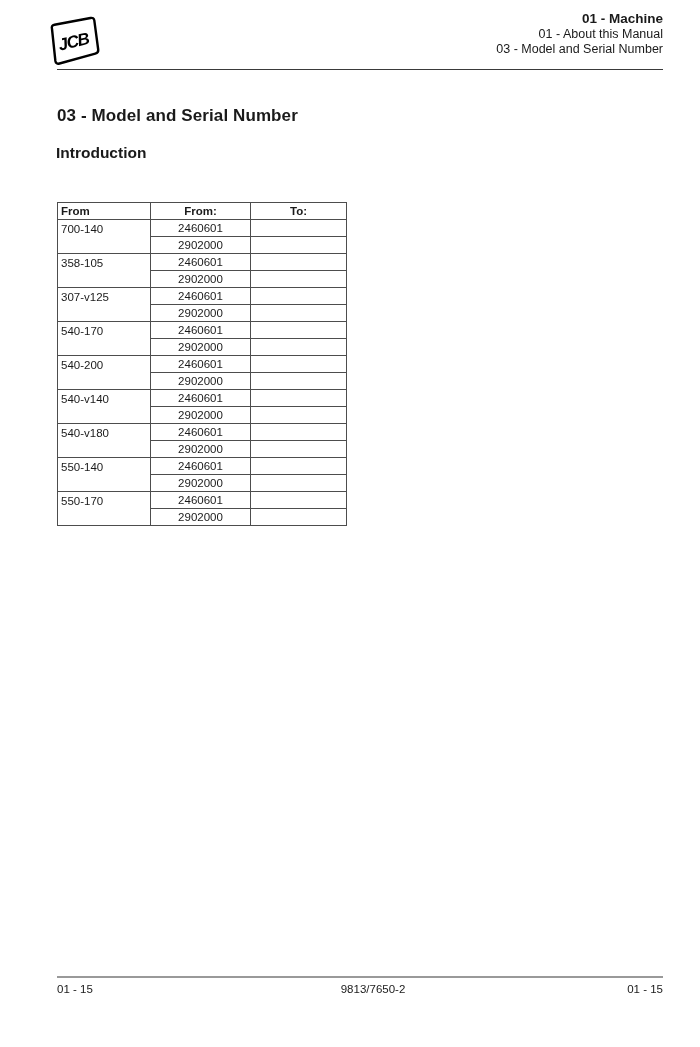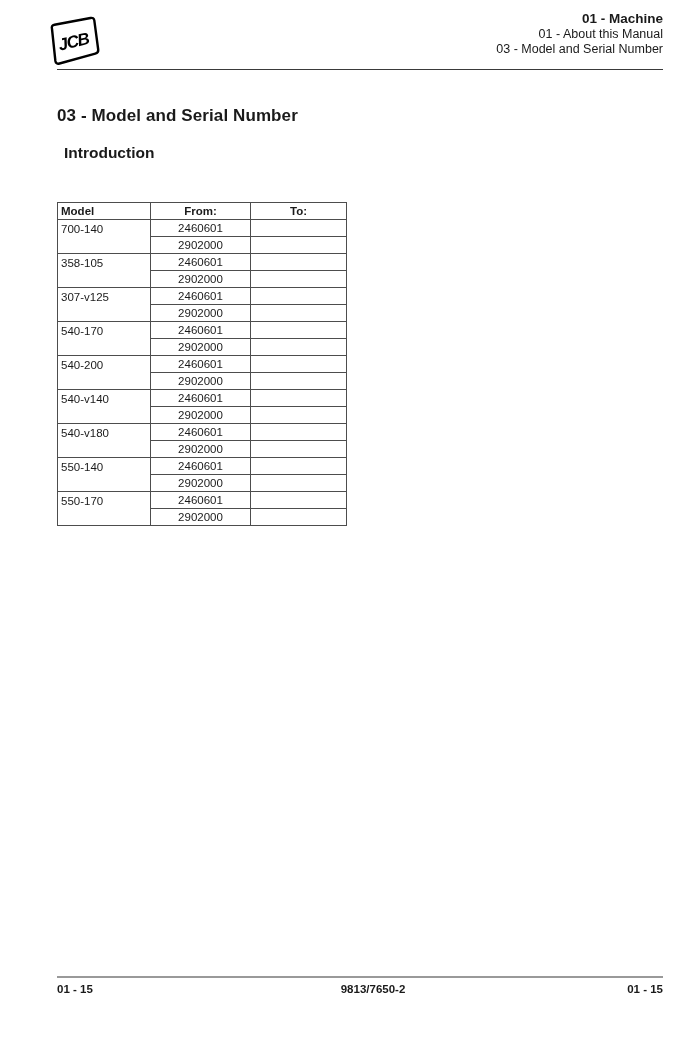--- a/index.html
+++ b/index.html
@@ -49,21 +49,21 @@
   .doc-title {
     position: absolute;
     left: 57px;
     top: 106px;
     font-size: 17px;
     font-weight: bold;
     letter-spacing: 0.1px;
   }
   .section-heading {
     position: absolute;
-    left: 64px;
+    left: 56px;
     top: 144px;
     font-size: 15.5px;
     font-weight: bold;
   }
   .intro-paragraph {
     position: absolute;
     left: 57px;
     top: 173px;
     width: 290px;
     font-size: 11.5px;
@@ -106,21 +106,21 @@
   }
   .footer-row {
     position: absolute;
     left: 57px;
     right: 37px;
     top: 983px;
     display: flex;
     justify-content: space-between;
     align-items: baseline;
     font-size: 11.5px;
-    font-weight: bold;
+    font-weight: normal;
   }
   .footer-center {
     position: absolute;
     left: 0; right: 0;
     text-align: center;
     margin-left: 26px;
   }
   .footer-left, .footer-right { position: relative; z-index: 1; background: transparent; }
 </style>
 </head>
@@ -139,21 +139,21 @@
     <div class="line3">03 - Model and Serial Number</div>
   </div>
   <div class="header-rule"></div>
 
   <h1 class="doc-title">03 - Model and Serial Number</h1>
   <h2 class="section-heading">Introduction</h2>
 
   <table class="model-table">
     <thead>
       <tr>
-        <th class="col-model">Model</th>
+        <th class="col-model">From</th>
         <th class="col-from">From:</th>
         <th class="col-to">To:</th>
       </tr>
     </thead>
     <tbody>
         <tr>
           <td class="col-model" rowspan="2">700-140</td>
           <td class="col-from">2460601</td>
           <td class="col-to"></td>
         </tr>

